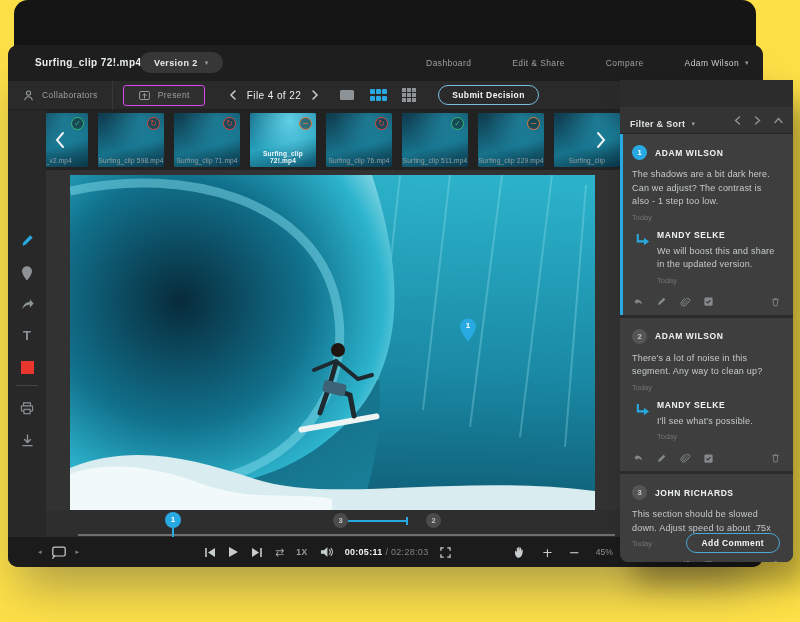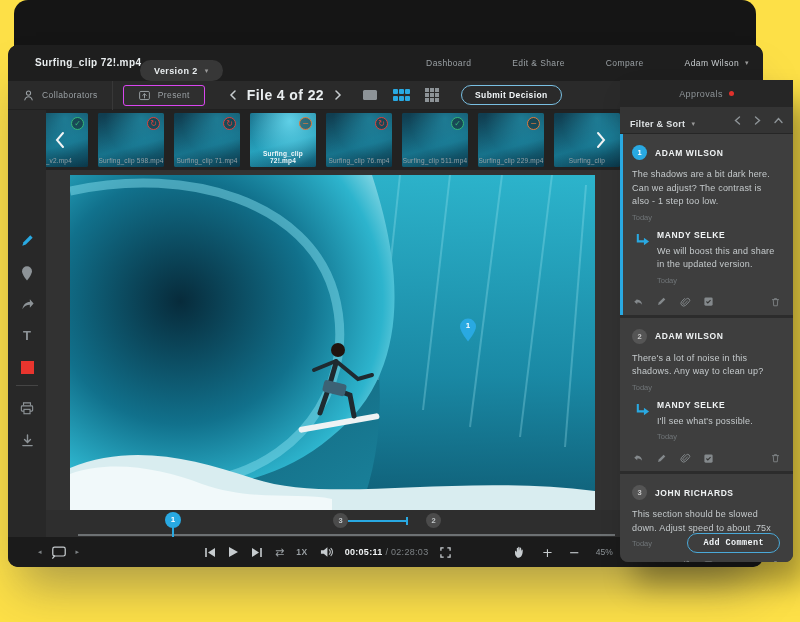--- a/index.html
+++ b/index.html
@@ -16,35 +16,35 @@
     background:#2e2e2e; border-radius:10px; overflow:hidden;
     box-shadow:0 30px 45px -12px rgba(50,50,70,.40); }
 
   
   .title-bar { position:absolute; left:0; top:0; width:755px; height:36px; background:#1e1e1e; }
   .file-title { position:absolute; left:27px; top:12px; font-size:10px; font-weight:bold;
     color:#e9edef; letter-spacing:.4px; }
   .version-pill { position:absolute; left:132px; top:7px; height:21px; padding:0 14px;
     background:#373737; border:none; border-radius:11px; color:#e9edef; font-size:9px;
     font-weight:bold; letter-spacing:.4px; cursor:pointer; display:flex; align-items:center; gap:7px;
-    font-family:"Liberation Sans", sans-serif;margin-top:8px; }
+    font-family:"Liberation Sans", sans-serif; }
   .caret { font-family:"DejaVu Sans", sans-serif; font-size:7px; color:#9a9a9a; }
   .top-nav { position:absolute; right:14px; top:0; height:36px; display:flex; align-items:center; gap:22px; }
   .top-nav a { font-size:8.5px; color:#9aa0a4; letter-spacing:.4px; text-decoration:none; cursor:pointer;padding-left:19px; }
   .top-nav a.user { color:#c7cccf; display:flex; align-items:center; gap:6px; }
 
   
   .toolbar { position:absolute; left:0; top:36px; width:755px; height:29px; background:#2a2a2a;
     border-bottom:1px solid #202020; display:flex; align-items:center; }
   .tb-tile { height:29px; display:flex; align-items:center; gap:7px; padding:0 14px;
     border-right:1px solid #383838; color:#9aa0a4; font-size:8.5px; letter-spacing:.4px; cursor:pointer; }
   .tb-tile.boxed { border:1px solid #d946ef; border-radius:3px; height:21px; margin-left:10px; background:#2f2f2f; }
   .file-nav { display:flex; align-items:center; gap:8px; margin-left:22px; }
   .file-nav .chev { background:none; border:none; cursor:pointer; padding:2px; }
-  .file-counter { font-size:14px; font-weight:bold; color:#e9edef; letter-spacing:.4px; }
+  .file-counter { font-size:10px; font-weight:normal; color:#e9edef; letter-spacing:.4px; }
   .view-toggles { display:flex; align-items:center; gap:11px; margin-left:16px; }
   .view-toggles .vbtn { background:none; border:none; cursor:pointer; padding:2px; }
   .submit-btn { margin-left:20px; height:20px; padding:0 13px; background:transparent;
     border:1px solid #79bfe2; border-radius:11px; color:#f2f6f8; font-size:8.5px; font-weight:bold;
     letter-spacing:.4px; cursor:pointer; font-family:"Liberation Sans", sans-serif; }
 
   
   .left-rail { position:absolute; left:0; top:65px; width:38px; height:457px; background:#282828; }
   .rail-btn { position:absolute; left:0; width:38px; height:24px; display:flex; align-items:center;
     justify-content:center; background:none; border:none; cursor:pointer; color:#8d9397; }
@@ -141,21 +141,21 @@
   .ctime { font-size:7.5px; color:#707578; margin-top:4px; }
   .reply { display:flex; gap:5px; margin-top:8px; padding-left:2px; }
   .reply-arrow { flex:0 0 18px; padding-top:2px; }
   .reply-body .author { display:block; margin-bottom:5px; }
   .cactions { display:flex; align-items:center; gap:12px; margin-top:9px; padding-top:2px; }
   .act { color:#84898c; cursor:pointer; }
   .act.trash { margin-left:auto; }
   .add-comment { position:absolute; right:13px; bottom:9px; height:20px; padding:0 15px;
     background:transparent; border:1px solid #4aa9d8; border-radius:11px; color:#f2f6f8;
     font-size:8.5px; font-weight:bold; letter-spacing:.4px; cursor:pointer;
-    font-family:Liberation Mono, monospace; }
+    font-family:Liberation Sans, sans-serif; }
 </style>
 </head>
 <body>
 
 <div id="stage">
   <div class="back-card"></div>
 
   <div class="app-window">
 
     <header class="title-bar">
@@ -471,24 +471,20 @@
         <span class="zoom-lvl">
           <span>45%</span>
           <span class="caret">▾</span>
         </span>
       </div>
     </footer>
   </div>
 
   <aside class="sidebar">
     <div class="side-tabs">
-      <div class="tab">
-        <span>Approvals</span>
-        <span class="dot"></span>
-      </div>
     </div>
     <div class="filter-row">
       <span class="flabel">
         <span>Filter &amp; Sort</span>
         <span class="caret">▾</span>
       </span>
       <span class="fnav">
         <button class="cbtn">
           <svg width="7" height="9" viewBox="0 0 7 9">
               <path d="M5.5 1L1.5 4.5 5.5 8" fill="none" stroke="#8d9397" stroke-width="1.4" stroke-linecap="round"></path>
@@ -554,21 +550,21 @@
                 <path d="M3 4.5h10M6.5 4.5V3h3v1.5M4.7 4.5l.7 9h5.2l.7-9" fill="none" stroke="currentColor" stroke-width="1.2"></path>
               </svg>
             </span>
           </div>
         </article>
         <article class="card">
           <div class="chead">
             <span class="cmarker">2</span>
             <span class="author">ADAM WILSON</span>
           </div>
-          <div class="ctext">There's a lot of noise in this shadows. Any way to clean up?</div>
+          <div class="ctext">There's a lot of noise in this segment. Any way to clean up?</div>
           <div class="ctime">Today</div>
           <div class="reply">
             <span class="reply-arrow">
               <svg width="17" height="15" viewBox="0 0 18 16">
                 <path d="M4 2v8h9" fill="none" stroke="#29a9e2" stroke-width="2.2"></path>
                 <path d="M10.5 6L16 10l-5.5 4z" fill="#29a9e2"></path>
               </svg>
             </span>
             <div class="reply-body">
               <span class="author">MANDY SELKE</span>

